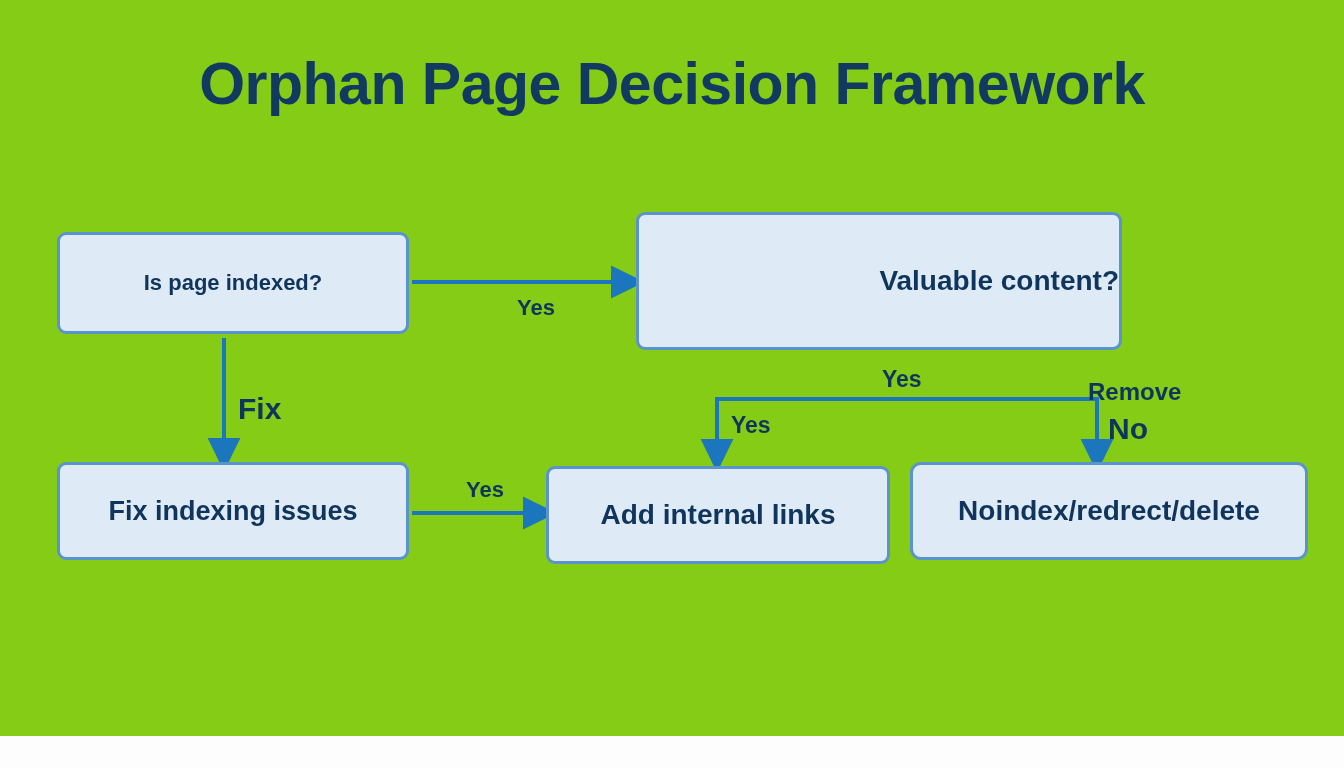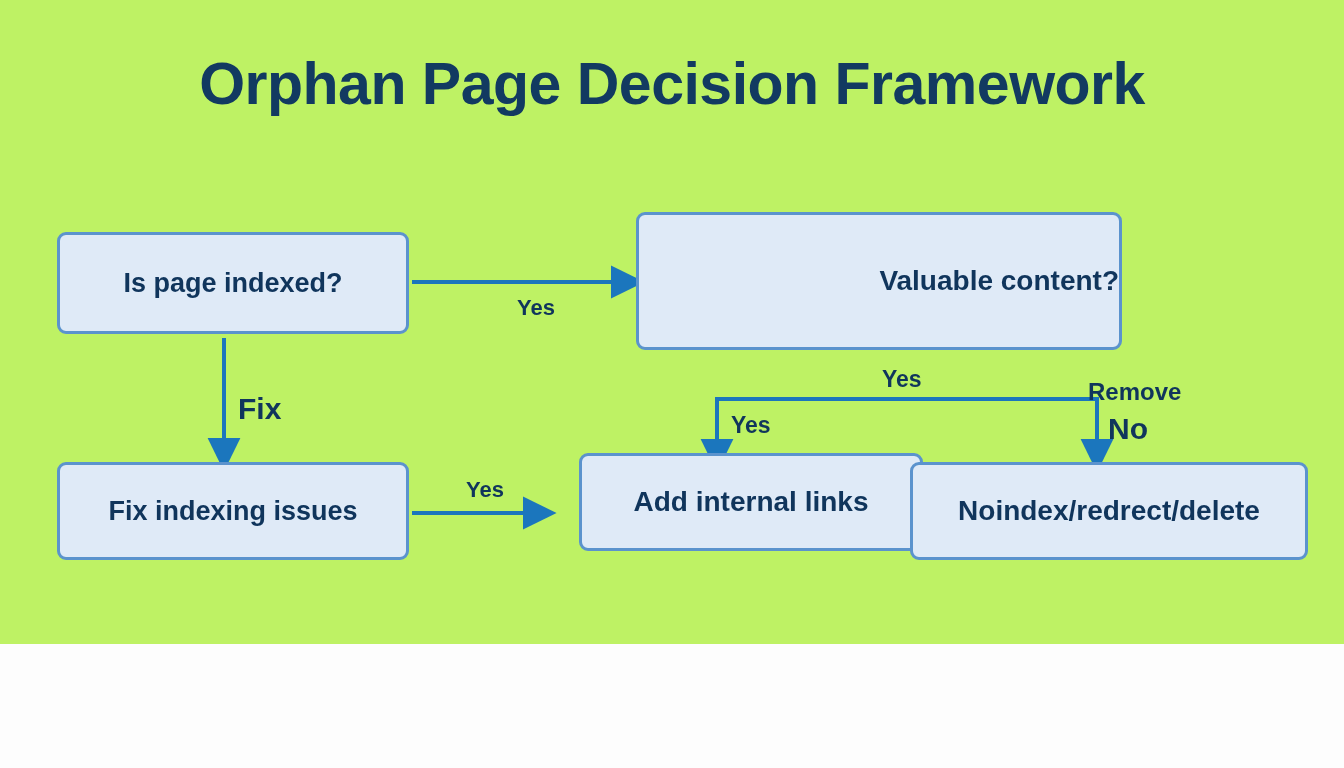--- a/index.html
+++ b/index.html
@@ -6,22 +6,22 @@
   html, body {
     width: 1344px;
     height: 768px;
     background: #fdfdfd;
     font-family: "Liberation Sans", sans-serif;
     overflow: hidden;
   }
   #canvas {
     position: relative;
     width: 1344px;
-    height: 644px;
-    background: #bef264;
+    height: 736px;
+    background: #84cc16;
   }
 
   
   #page-title {
     position: absolute;
     left: 0;
     top: 52px;
     width: 1344px;
     text-align: center;
     font-size: 59px;
@@ -40,25 +40,25 @@
     display: flex;
     align-items: center;
     justify-content: center;
     text-align: center;
     color: #10355c;
     font-weight: bold;
     line-height: 1.28;
   }
   .node-label { display: block; }
 
-  #node-is-indexed   { left: 57px;  top: 232px; width: 352px; height: 102px; font-size: 27px; }
+  #node-is-indexed   { left: 57px;  top: 232px; width: 352px; height: 102px; font-size: 22px; }
   #node-valuable     { left: 636px; top: 212px; width: 486px; height: 138px; font-size: 28px; justify-content: flex-end; }
   #node-fix-index    { left: 57px;  top: 462px; width: 352px; height: 98px;  font-size: 27px; align-items: center; }
-  #node-add-links    { left: 546px; top: 453px; width: 344px; height: 98px;  font-size: 28px; margin-left: 33px; }
-  #node-noindex      { left: 910px; top: 462px; width: 398px; height: 98px;  font-size: 28px; }
+  #node-add-links    { left: 546px; top: 466px; width: 344px; height: 98px;  font-size: 28px; }
+  #node-noindex      { left: 910px; top: 462px; width: 398px; height: 98px;  font-size: 28px; border-radius: 11px; }
 
   
   #connectors {
     position: absolute;
     left: 0; top: 0;
     width: 1344px;
     height: 768px;
     pointer-events: none;
   }
 

